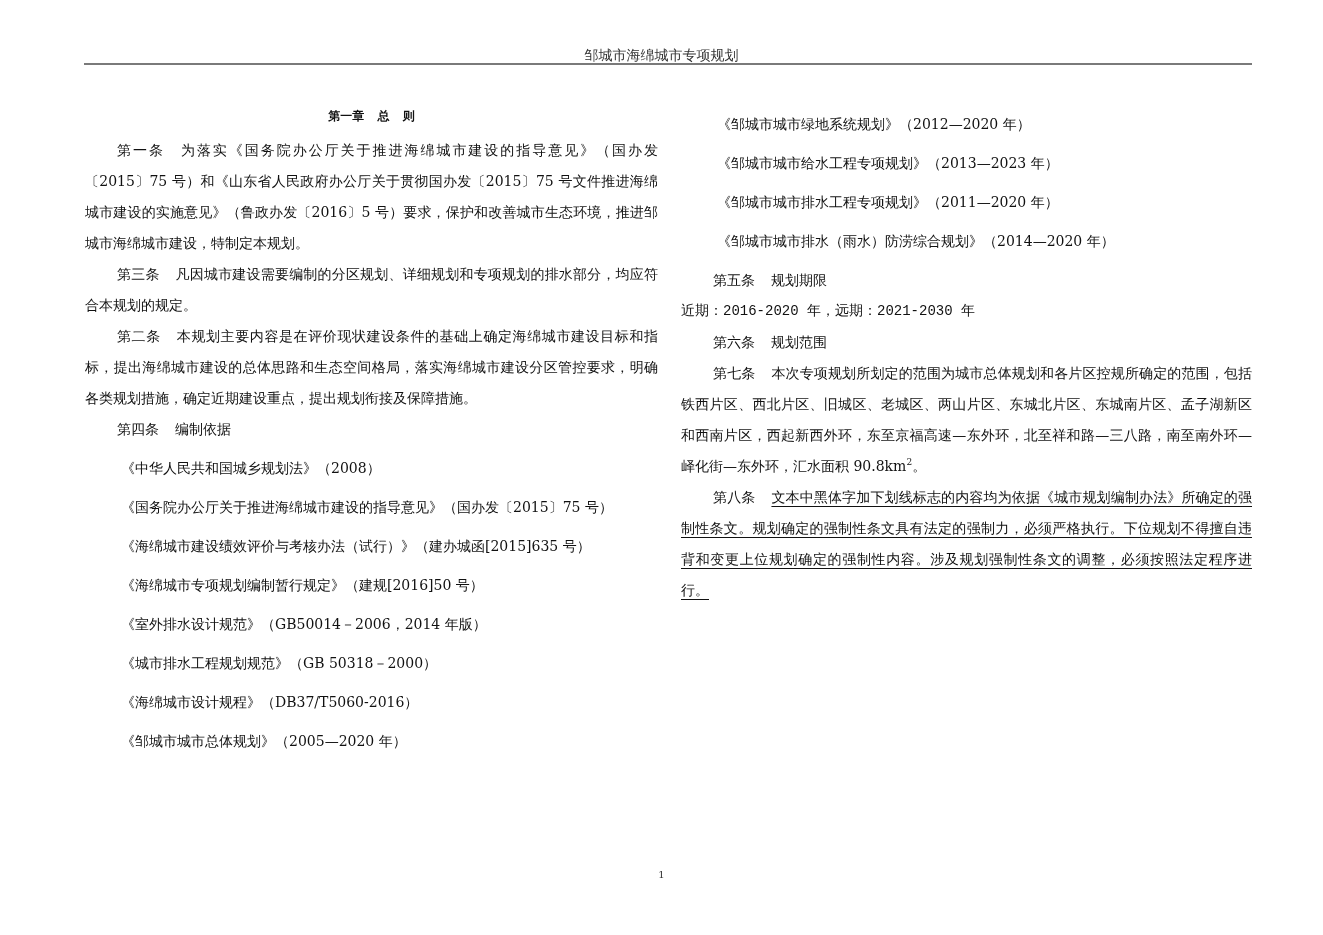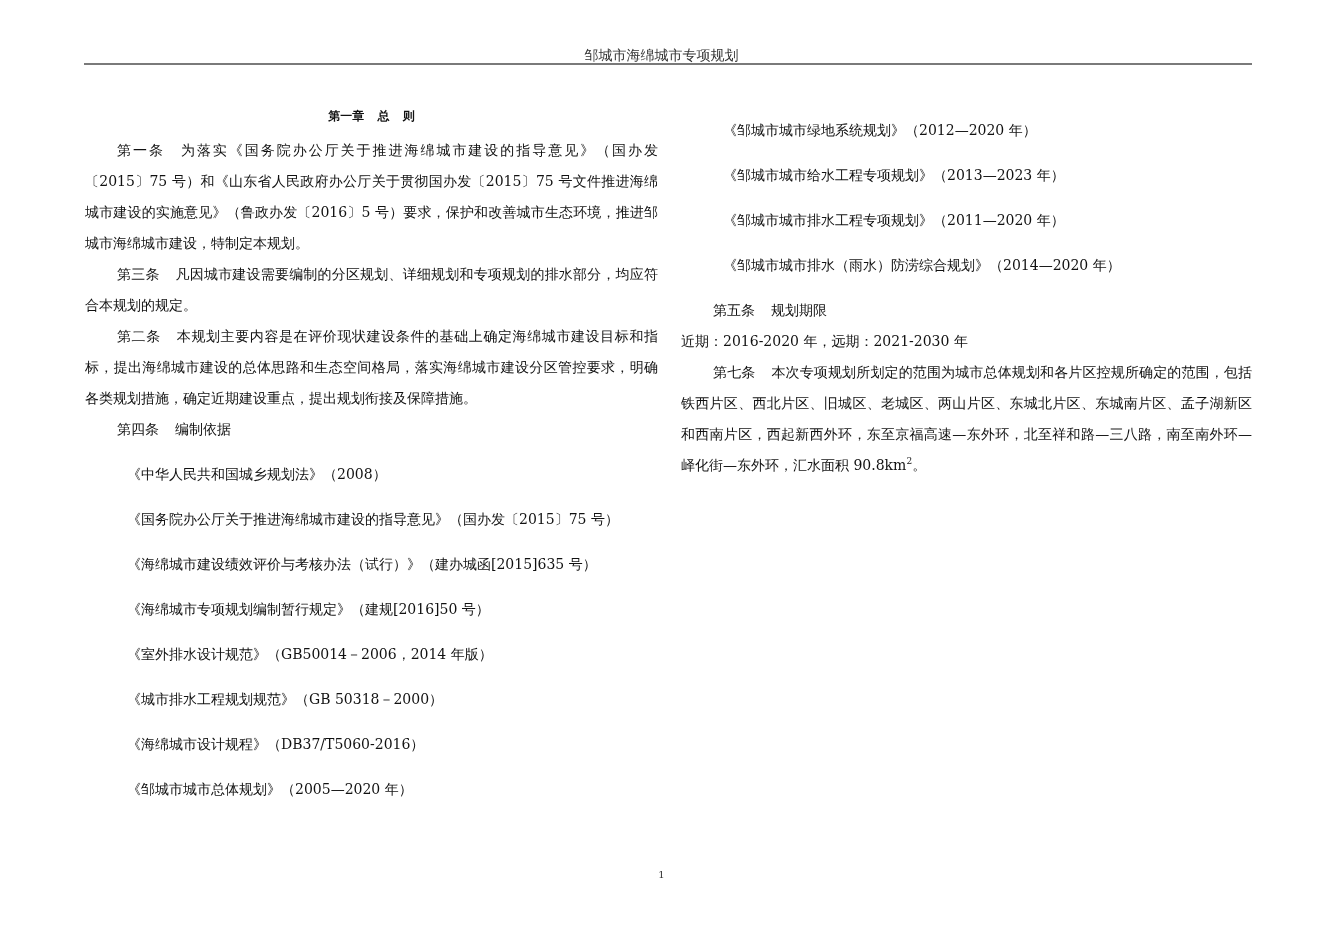--- a/index.html
+++ b/index.html
@@ -22,22 +22,22 @@
     }
     .col-left { left: 85px; width: 573px; }
     .col-right { left: 681px; width: 571px; top: 101px; }
     .chapter {
       text-align: center; font-weight: bold; font-size: 12px;
       font-family: Liberation Mono, monospace;
       height: 36px; line-height: 36px; margin-top: -2px;
       word-spacing: 6px;
     }
     .para { text-indent: 32px; text-align: justify; margin: 0; }
-    .para-flush { margin: 0; text-align: justify; }
-    .ref { margin: 14px; padding-left: 28px; text-indent: 0; }
+    .para-flush { margin: 0; text-align: justify; font-family: Liberation Mono, monospace; }
+    .ref { margin: 8px; padding-left: 28px; text-indent: 0; }
     .ref-wrap { margin: 0; padding-left: 0; text-indent: 28px; }
     .art-label {
       font-weight: normal;
       font-family: "DejaVu Sans", "Liberation Sans", sans-serif;
       margin-right: 16px;
     }
     .art-head { margin: 0; padding-left: 32px; }
     .underlined-sans {
       text-decoration: underline; text-underline-offset: 4px;
       font-family: "DejaVu Sans", "Liberation Sans", sans-serif;
@@ -77,18 +77,20 @@
 
 <div class="col col-right">
   <p class="ref">《邹城市城市绿地系统规划》（2012—2020 年）</p>
   <p class="ref">《邹城市城市给水工程专项规划》（2013—2023 年）</p>
   <p class="ref">《邹城市城市排水工程专项规划》（2011—2020 年）</p>
   <p class="ref">《邹城市城市排水（雨水）防涝综合规划》（2014—2020 年）</p>
 
   <p class="art-head"><span class="art-label">第五条</span><span>规划期限</span></p>
   <p class="para-flush">近期：2016-2020 年，远期：2021-2030 年</p>
 
+  <p class="art-head"><span class="art-label">第六条</span><span>规划范围</span></p>
 
   <p class="para"><span class="art-label">第七条</span><span>本次专项规划所划定的范围为城市总体规划和各片区控规所确定的范围，包括铁西片区、西北片区、旧城区、老城区、两山片区、东城北片区、东城南片区、孟子湖新区和西南片区，西起新西外环，东至京福高速—东外环，北至祥和路—三八路，南至南外环—峄化街—东外环，汇水面积 90.8km</span><sup>2</sup><span>。</span></p>
 
+  <p class="para"><span class="art-label">第八条</span><span class="underlined-sans">文本中黑体字加下划线标志的内容均为依据《城市规划编制办法》所确定的强制性条文。规划确定的强制性条文具有法定的强制力，必须严格执行。下位规划不得擅自违背和变更上位规划确定的强制性内容。涉及规划强制性条文的调整，必须按照法定程序进行。</span></p>
 </div>
 
 <div class="page-number">1</div>
 
 </body></html>

